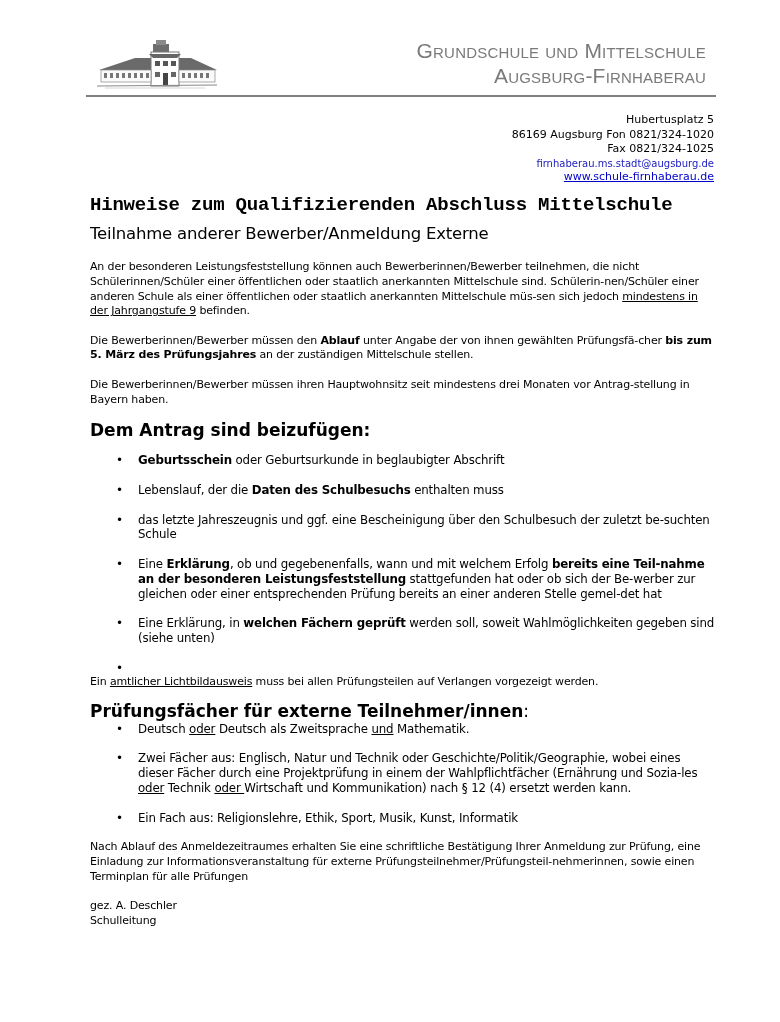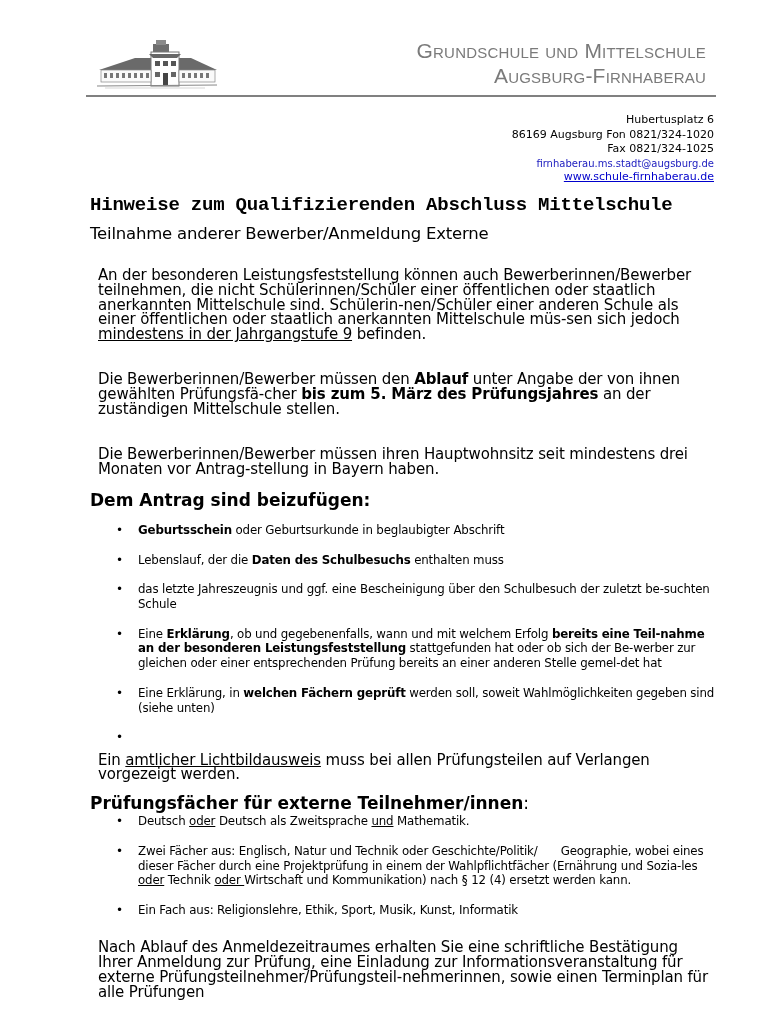--- a/index.html
+++ b/index.html
@@ -11,34 +11,34 @@
   .school-name { position: absolute; right: 74px; top: 38px; text-align: right; color: #7a7a7a; font-family: "Liberation Sans", sans-serif; font-variant: small-caps; font-size: 21px; line-height: 25px; letter-spacing: 0.2px; }
   .divider { position: absolute; left: 86px; top: 95px; width: 630px; height: 2px; background: #808080; }
 
   .address { position: absolute; right: 66px; top: 113px; text-align: right; font-size: 11px; line-height: 14.5px; }
   .address .email { font-size: 10px; color: #2020c0; line-height: 13px; }
   .address .web { color: #0000cc; text-decoration: underline; font-size: 11px; }
 
   .content { position: absolute; left: 90px; top: 192px; width: 626px; }
   h1 { font-size: 19px; font-weight: bold; margin: 0; line-height: 26px; font-family: Liberation Mono, monospace; letter-spacing: -0.2px; }
   h2 { font-size: 16.5px; font-weight: normal; margin: 4px 0 0 0; line-height: 24px; font-family: "DejaVu Sans", sans-serif; letter-spacing: -0.2px; }
-  p { margin: 8px; font-size: 15px; line-height: 14.8px; letter-spacing: -0.15px; }
+  p { margin: 0; font-size: 11px; line-height: 14.8px; letter-spacing: -0.15px; }
   .gap { height: 14.5px; }
   .u { text-decoration: underline; }
   b { font-weight: bold; }
 
   .h-attach { font-size: 17px; font-weight: bold; margin: 12px 0 0 0; line-height: 22px; }
   .h-faecher { font-size: 17px; font-weight: bold; margin: 10px 0 0 0; line-height: 22px; }
   .h-faecher .colon { font-weight: normal; }
 
   ul { list-style: none; margin: 0; padding: 0; }
   li { position: relative; padding-left: 48px; font-size: 11.8px; line-height: 14.8px; letter-spacing: -0.15px; }
   li .bullet { position: absolute; left: 26px; top: 0; font-size: 12px; }
   li + li { margin-top: 14.8px; }
-  .spell { text-decoration-style: dotted; text-decoration-color: #4a5bd6; margin-left: 23px; }
+  .spell { text-decoration-style: dotted; text-decoration-color: #4a5bd6; }
 </style>
 </head>
 <body>
 
 <div class="page">
 
   <div class="logo">
     <svg width="125" height="52" viewBox="0 0 125 52">
 
       <rect x="58" y="4" width="16" height="8" fill="#6e6e6e"></rect>
@@ -85,21 +85,21 @@
   </div>
 
   <div class="school-name">
     <div>Grundschule und Mittelschule</div>
     <div>Augsburg-Firnhaberau</div>
   </div>
 
   <div class="divider"></div>
 
   <div class="address">
-    <div>Hubertusplatz 6</div>
+    <div>Hubertusplatz 5</div>
     <div>86169 Augsburg Fon 0821/324-1020</div>
     <div>Fax 0821/324-1025</div>
     <div class="email">firnhaberau.ms.stadt@augsburg.de</div>
     <div class="web">www.schule-firnhaberau.de</div>
   </div>
 
   <div class="content">
     <h1>Hinweise zum Qualifizierenden Abschluss Mittelschule</h1>
     <h2>Teilnahme anderer Bewerber/Anmeldung Externe</h2>
 

